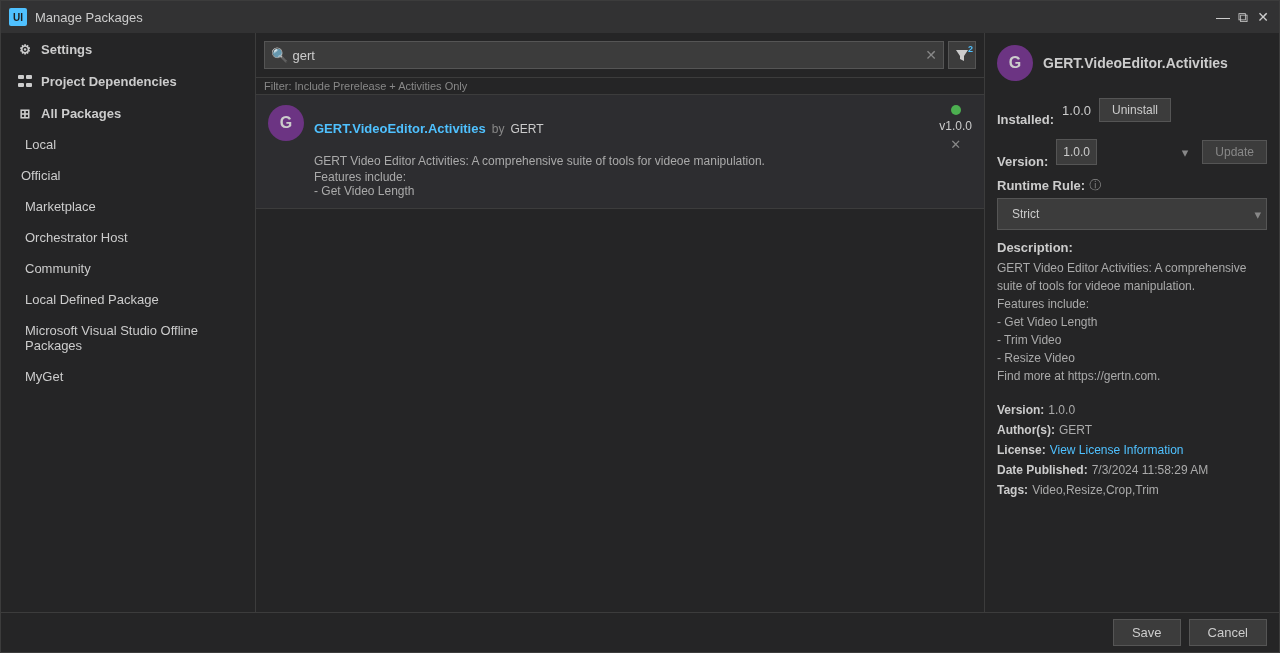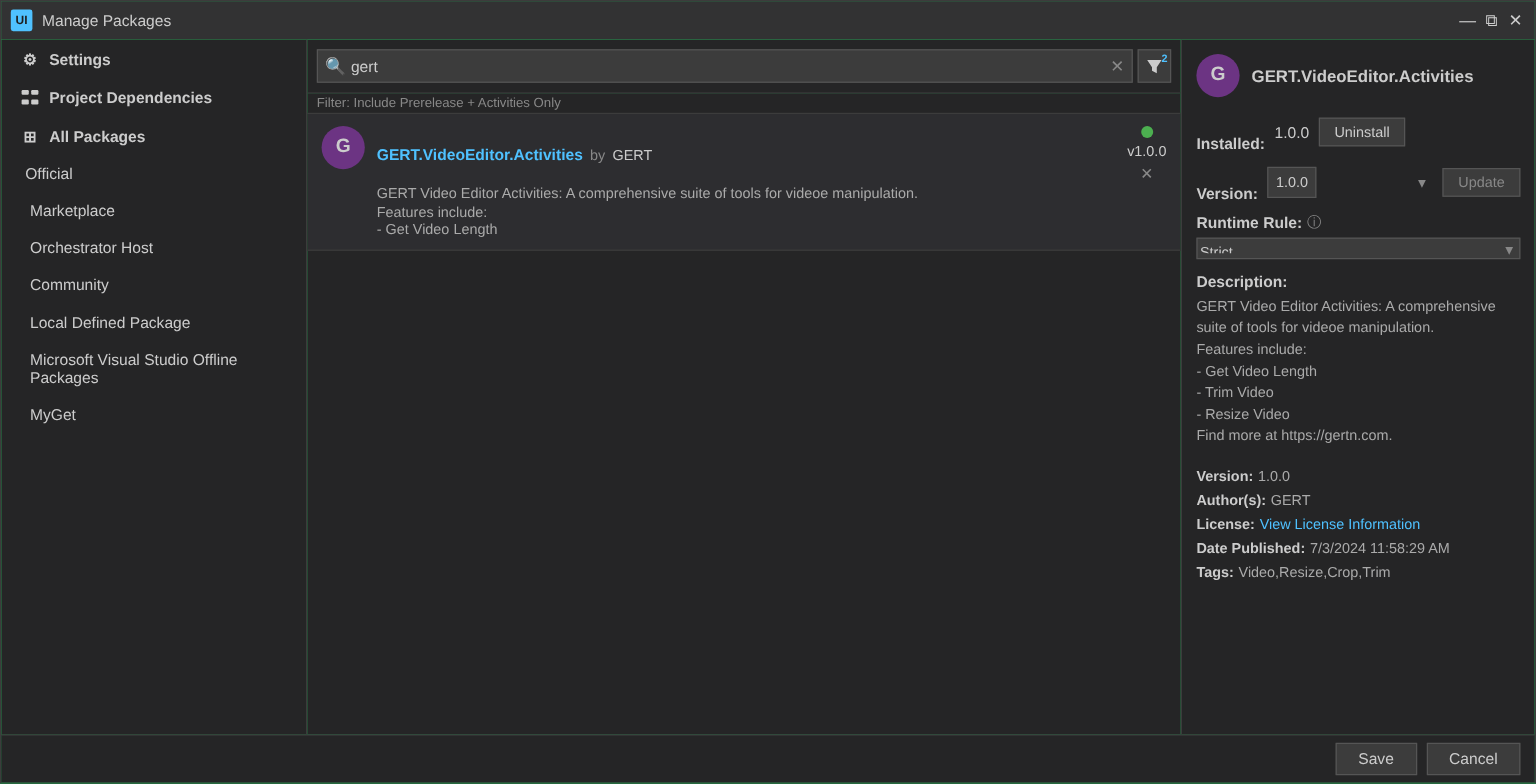--- a/index.html
+++ b/index.html
@@ -8,21 +8,21 @@
       background: #1e1e1e;
       color: #cccccc;
       font-size: 13px;
       width: 1280px;
       height: 653px;
       overflow: hidden;
     }
     .window {
       width: 1280px;
       height: 653px;
-      background: #22c55e;
+      background: #0ea5e9;
       display: flex;
       flex-direction: column;
       border: 1px solid #3c3c3c;
     }
     .title-bar {
       background: #323233;
       height: 32px;
       display: flex;
       align-items: center;
       padding: 0 8px;
@@ -371,25 +371,25 @@
     .runtime-select-wrapper {
       position: relative;
       width: 100%;
       margin-bottom: 10px;
     }
     .runtime-select {
       width: 100%;
       background: #3c3c3c;
       border: 1px solid #555;
       color: #cccccc;
-      padding: 4px 2px;
+      padding: 4px 14px;
       font-size: 12px;
       appearance: none;
       cursor: pointer;
-      height: 18px;
+      height: 32px;
     }
     .runtime-select-wrapper::after {
       content: '▾';
       position: absolute;
       right: 6px;
       top: 50%;
       transform: translateY(-50%);
       color: #888;
       pointer-events: none;
     }
@@ -478,20 +478,23 @@
             <rect x="9" y="2" width="6" height="4" fill="#cccccc" rx="1"></rect>
             <rect x="1" y="10" width="6" height="4" fill="#cccccc" rx="1"></rect>
             <rect x="9" y="10" width="6" height="4" fill="#cccccc" rx="1"></rect>
           </svg>
         </span>
         <span>Project Dependencies</span>
       </div>
       <div class="sidebar-item section-header">
         <span class="sidebar-icon">⊞</span>
         <span>All Packages</span>
+      </div>
+      <div class="sidebar-item" style="padding-left:24px;">
+        <span>Local</span>
       </div>
       <div class="sidebar-item" style="padding-left:20px;">
         <span>Official</span>
       </div>
       <div class="sidebar-item" style="padding-left:24px;">
         <span>Marketplace</span>
       </div>
       <div class="sidebar-item" style="padding-left:24px;">
         <span>Orchestrator Host</span>
       </div>

